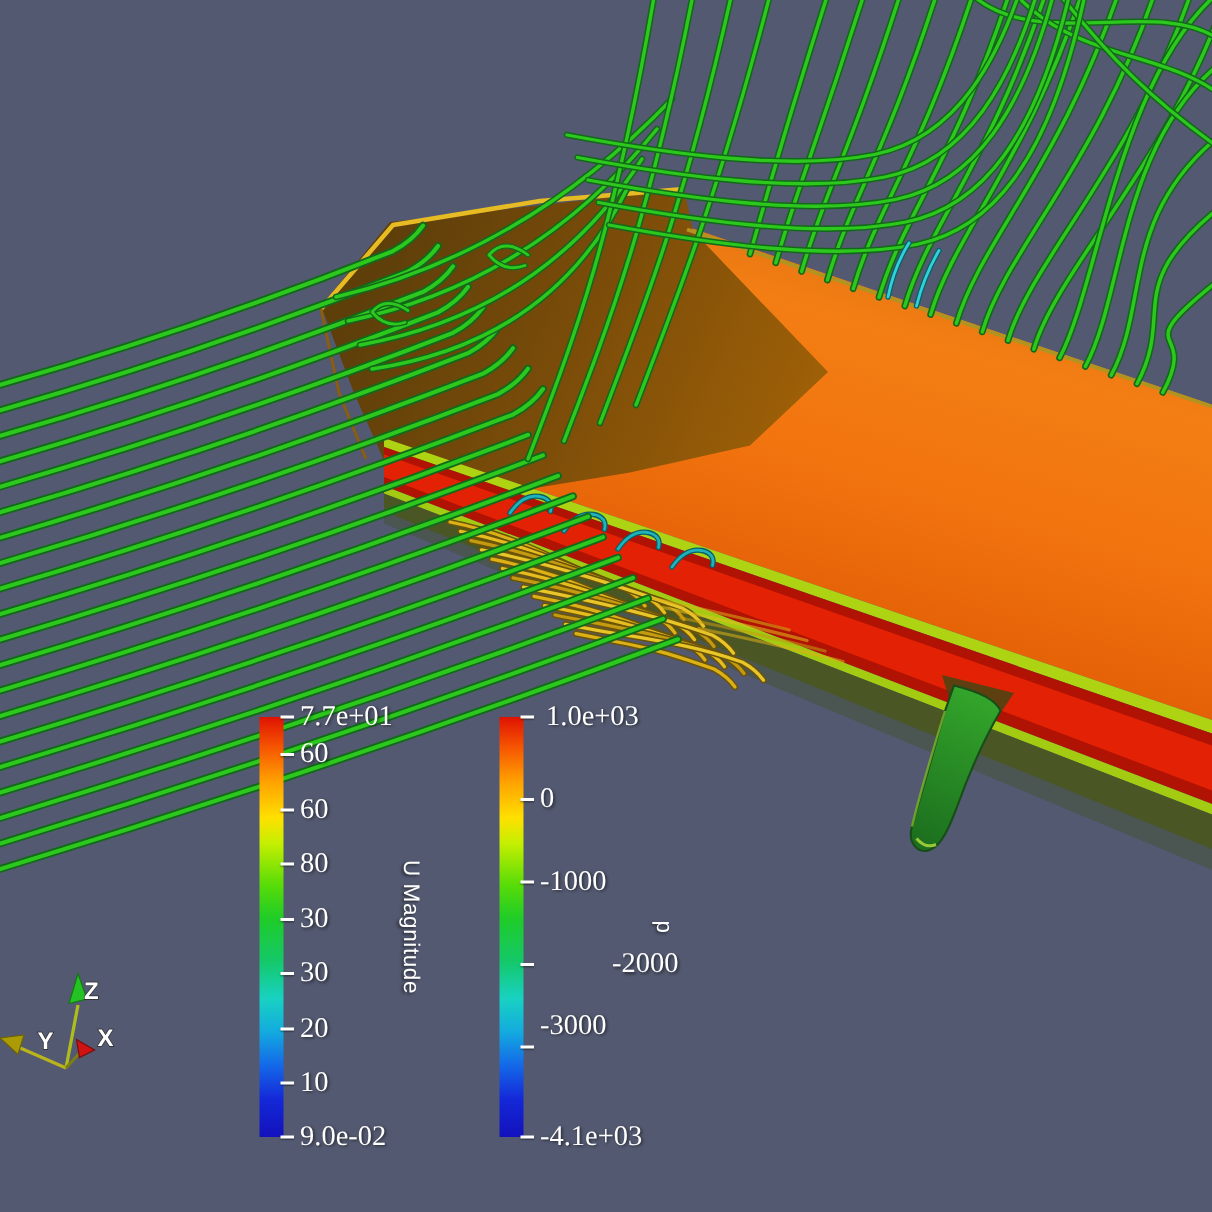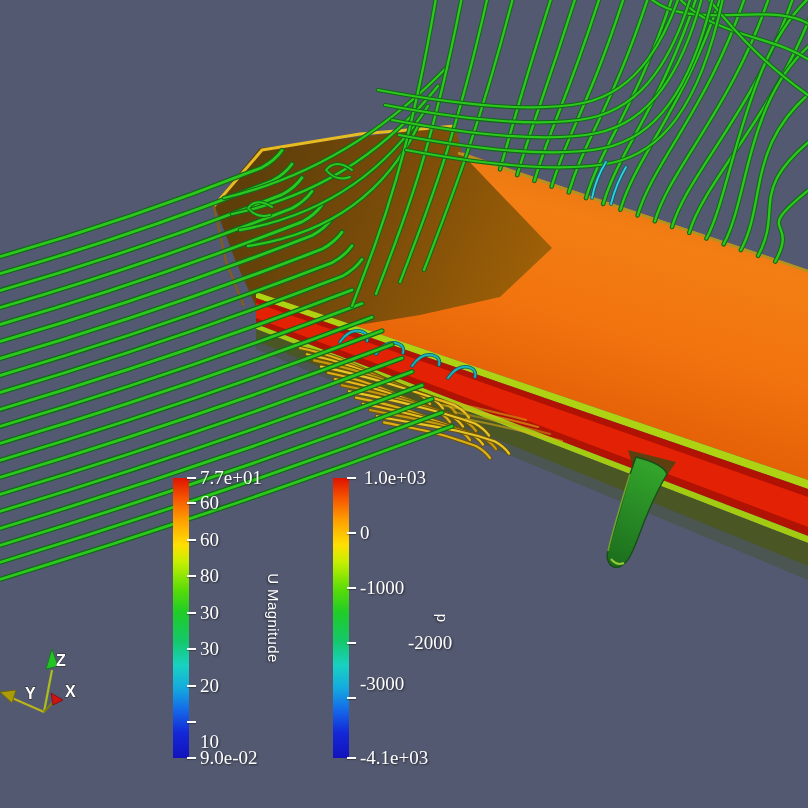--- a/index.html
+++ b/index.html
@@ -253,21 +253,21 @@
         <div class="lgl" style="left: 200px; top: 530.891px;">60</div>
         <div class="dash" style="left: 187px; top: 575.297px;"></div>
         <div class="lgl" style="left: 200px; top: 567.297px;">80</div>
         <div class="dash" style="left: 187px; top: 611.703px;"></div>
         <div class="lgl" style="left: 200px; top: 603.703px;">30</div>
         <div class="dash" style="left: 187px; top: 648.109px;"></div>
         <div class="lgl" style="left: 200px; top: 640.109px;">30</div>
         <div class="dash" style="left: 187px; top: 684.515px;"></div>
         <div class="lgl" style="left: 200px; top: 676.515px;">20</div>
         <div class="dash" style="left: 187px; top: 720.921px;"></div>
-        <div class="lgl" style="left: 200px; top: 712.921px; margin-top: 20px;">10</div>
+        <div class="lgl" style="left: 200px; top: 712.921px;">10</div>
         <div class="dash" style="left: 187px; top: 757px;"></div>
         <div class="lgl" style="left: 200px; top: 749px;">9.0e-02</div>
         <div class="ltitle" style="left: 265px; top: 618px; transform: translateY(-50%);">U Magnitude</div>
       </div>
       <div>
         <div class="cbar" style="left: 333px; top: 478px; height: 280px;"></div>
         <div class="dash" style="left: 347px; top: 477px;"></div>
         <div class="lgl" style="left: 364px; top: 469px; text-align: right;">1.0e+03</div>
         <div class="dash" style="left: 347px; top: 531.902px;"></div>
         <div class="lgl" style="left: 360px; top: 523.902px;">0</div>

